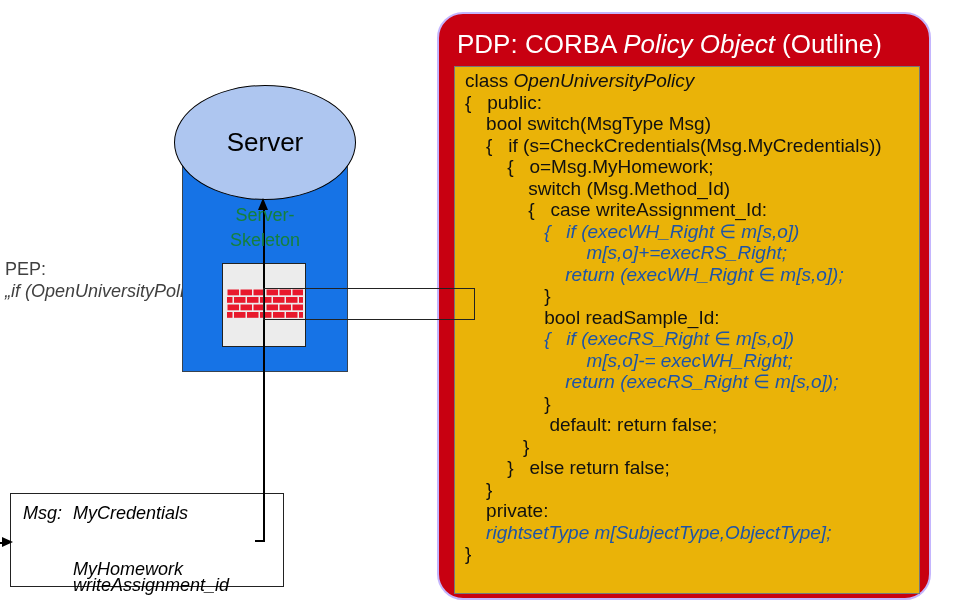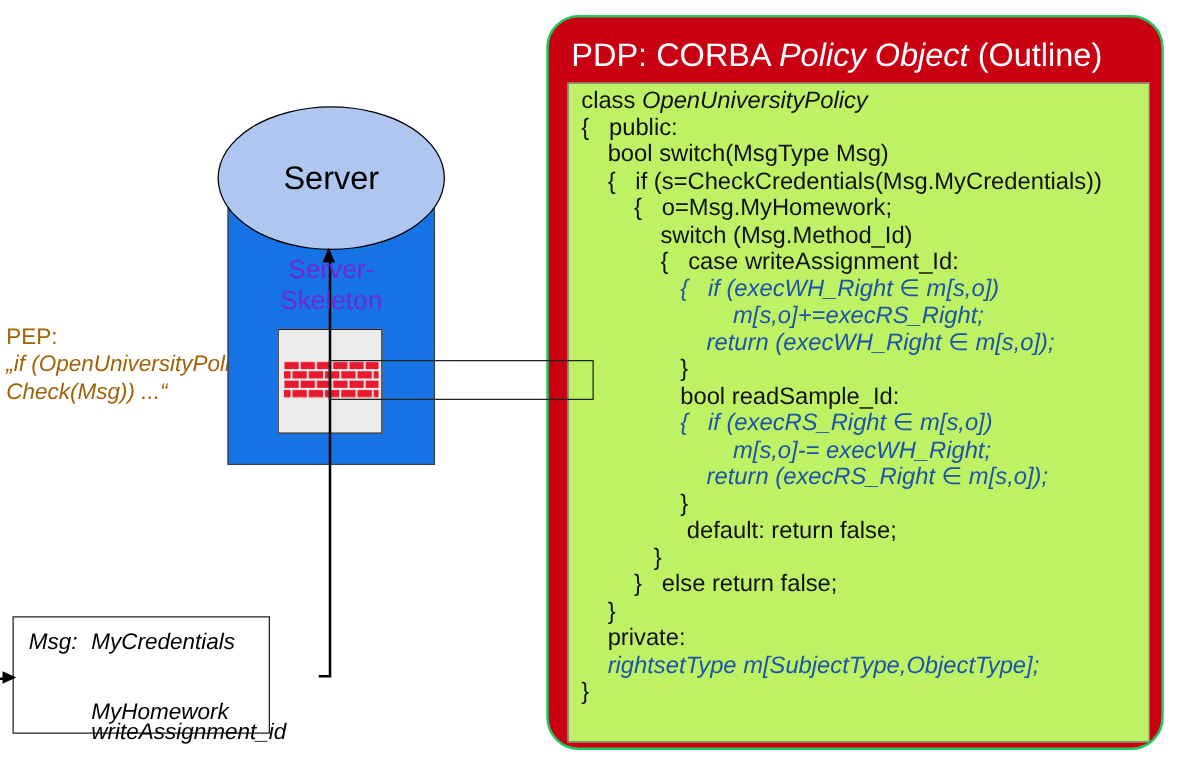--- a/index.html
+++ b/index.html
@@ -1,73 +1,72 @@
 <!DOCTYPE html>
 <html><head>
 <meta charset="utf-8">
 <style>
   html,body{margin:0;padding:0;background:#fff;}
   .canvas{
     position:relative;width:953px;height:606px;background:#ffffff;overflow:hidden;
     font-family:"Liberation Sans","DejaVu Sans",sans-serif;color:#000;
   }
   
-  .pep-label{position:absolute;left:5px;top:258px;width:215px;font-size:18px;line-height:22px;color:#a16207;}
+  .pep-label{position:absolute;left:5px;top:258px;width:215px;font-size:18px;line-height:22px;color:#404040;}
   .pep-label .it{font-style:italic;}
   
   .server-rect{position:absolute;left:182px;top:163px;width:166px;height:209px;
     background:#1673E6;border:1px solid #38424e;box-sizing:border-box;z-index:2;}
   .server-ellipse{position:absolute;left:174px;top:85px;width:182px;height:115px;
     background:#AEC6F0;border:1.5px solid #000;border-radius:50%;box-sizing:border-box;
     display:flex;align-items:center;justify-content:center;font-size:26px;z-index:3;text-align:right;}
   .skeleton-label{position:absolute;left:182px;top:203px;width:166px;text-align:center;
-    color:#6d28d9;font-size:21px;line-height:25px;z-index:7;}
+    color:#15803d;font-size:18px;line-height:25px;z-index:7;}
   
   .pep-square{position:absolute;left:222px;top:263px;width:84px;height:84px;
     background:#ECECEC;border:1.5px solid #222;box-sizing:border-box;z-index:5;}
   .bricks{position:absolute;left:4px;top:25px;width:76px;height:30px;z-index:5;}
   
   .vline{position:absolute;left:263px;top:205px;width:1.5px;height:336px;background:#000;z-index:6;}
   .arrow-up{position:absolute;left:258px;top:198px;width:0;height:0;z-index:6;
     border-left:5.5px solid transparent;border-right:5.5px solid transparent;border-bottom:12px solid #000;}
   .hjog{position:absolute;left:255px;top:540px;width:10px;height:1.5px;background:#000;z-index:6;}
   
   .connector-rect{position:absolute;left:263px;top:288px;width:212px;height:32px;
     border:1.5px solid #222;box-sizing:border-box;background:transparent;z-index:7;}
   
-  .msg-box{position:absolute;left:10px;top:493px;width:206px;height:94px;background:#fff;
+  .msg-box{position:absolute;left:10px;top:493px;width:274px;height:94px;background:#fff;
     border:1.5px solid #222;box-sizing:border-box;z-index:2;font-size:18px;font-style:italic;}
   .msg-prefix{position:absolute;left:12px;top:9px;}
   .msg-item-0{position:absolute;left:62px;top:9px;}
   .msg-item-1{position:absolute;left:62px;top:37px;margin-top:44px;}
   .msg-item-2{position:absolute;left:62px;top:65px;}
   .msg-arrow-tail{position:absolute;left:0px;top:542px;width:4px;height:1.5px;background:#000;z-index:3;}
   .arrow-right{position:absolute;left:2px;top:537px;width:0;height:0;z-index:3;
     border-top:5.5px solid transparent;border-bottom:5.5px solid transparent;border-left:11px solid #000;}
   
   .pdp-box{position:absolute;left:437px;top:12px;width:494px;height:588px;background:#C80011;
-    border:2px solid #22c55e;border-radius:26px;box-sizing:border-box;z-index:1;}
+    border:2px solid #c4b5fd;border-radius:26px;box-sizing:border-box;z-index:1;}
   .pdp-title{position:absolute;left:18px;top:15px;font-size:26px;color:#fff;white-space:pre;}
-  .code-panel{position:absolute;left:15px;top:52px;width:466px;height:528px;background:#bef264;
+  .code-panel{position:absolute;left:15px;top:52px;width:466px;height:528px;background:#eab308;
     border:1px solid #76767a;box-sizing:border-box;padding:3px 0 0 10px;overflow:hidden;}
   .code-line{font-size:19px;line-height:21.5px;white-space:pre;color:#111;}
   .sn{font-style:normal;}
   .si{font-style:italic;}
   .sb{font-style:italic;color:#1D54A8;}
   .pdp-title .si{color:#fff;}
 </style>
 </head>
 <body>
 
 <div class="canvas">
 
   <div class="pep-label">
     <div>PEP:</div>
     <div class="it">„if (OpenUniversityPolicy.</div>
-    <div class="it">Check(Msg)) ...“</div>
   </div>
 
   <div class="server-rect"></div>
 
   <div class="server-ellipse">
     <span>Server</span>
   </div>
 
   <div class="vline"></div>
   <div class="arrow-up"></div>

